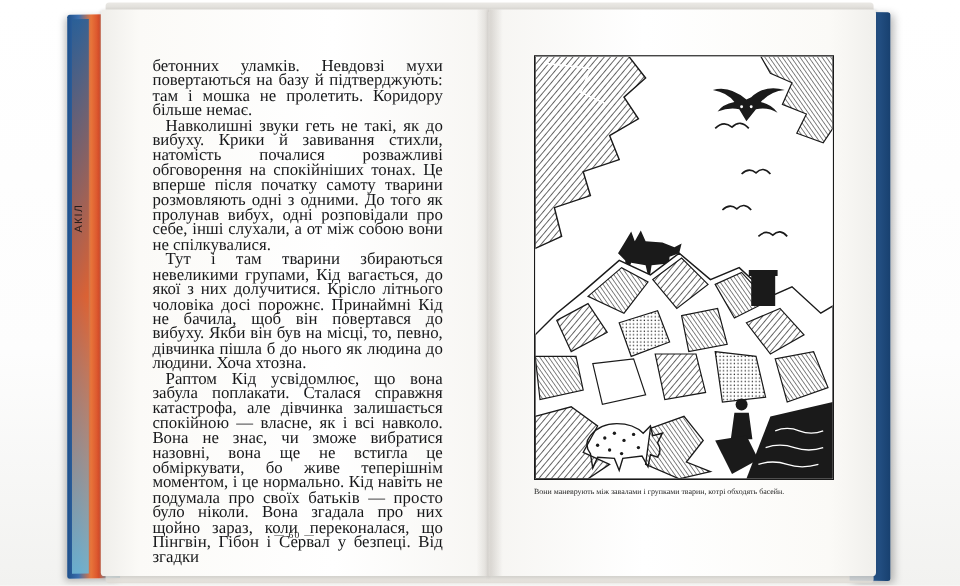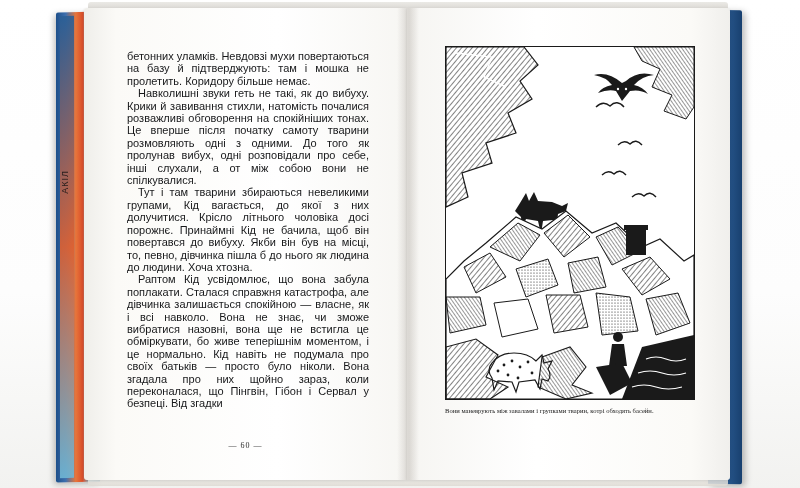--- a/index.html
+++ b/index.html
@@ -108,25 +108,25 @@
     height: 472px;
     background: linear-gradient(90deg, rgba(0,0,0,0) 0%, rgba(120,110,100,0.20) 45%, rgba(120,110,100,0.22) 55%, rgba(0,0,0,0) 100%);
     pointer-events: none;
   }
   
   .text-col {
     position: absolute;
     left: 43px;
     top: 42px;
     width: 242px;
-    font-size: 11px;
+    font-size: 14px;
     line-height: 12.4px;
     color: #17181a;
     text-align: justify;
-    font-family: Liberation Sans, sans-serif;
+    font-family: Liberation Serif, serif;
   }
   .text-col p {
     margin: 0 0 0 0;
   }
   .text-col p.indent {
     text-indent: 11px;
   }
   .folio {
     position: absolute;
     left: 0;

